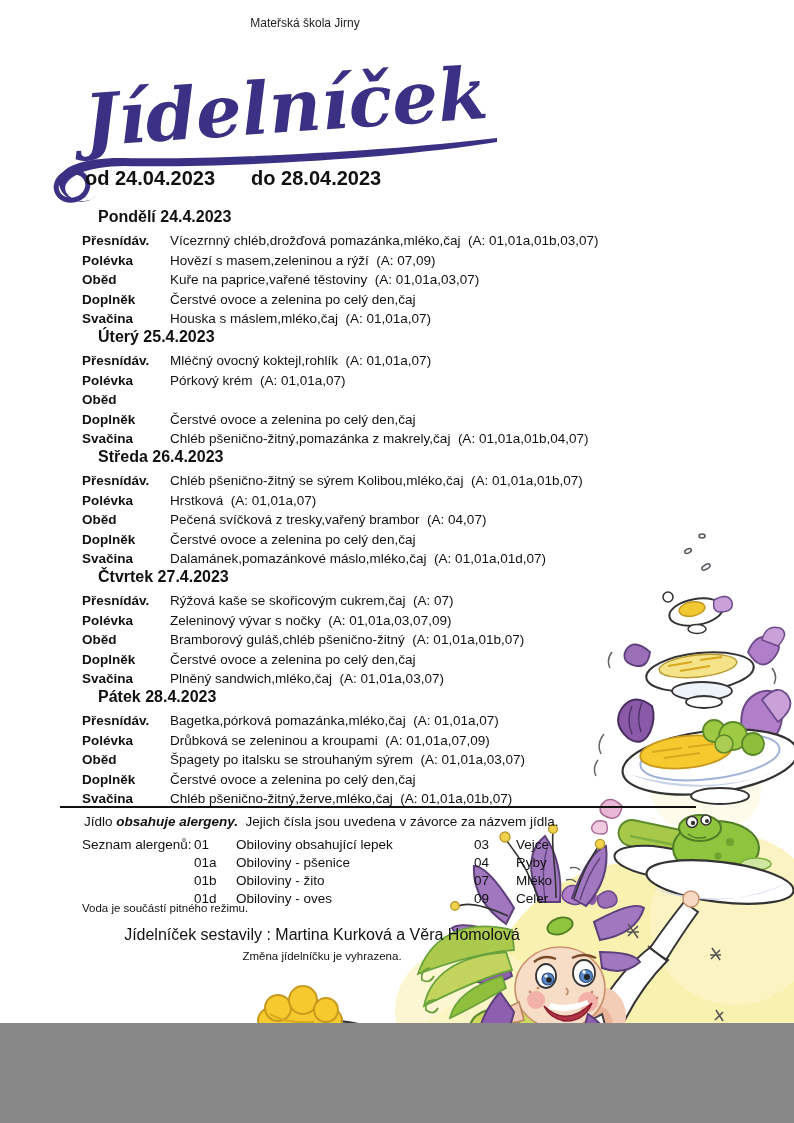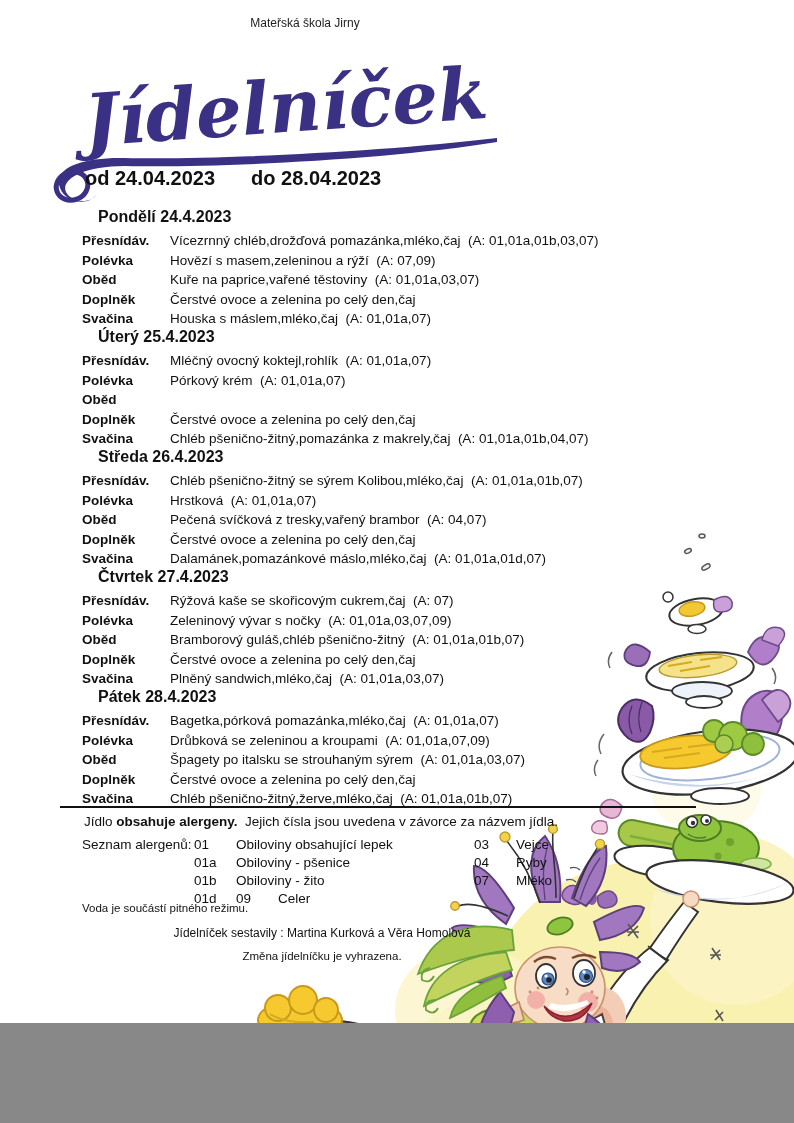--- a/index.html
+++ b/index.html
@@ -11,28 +11,28 @@
   .logo-svg{position:absolute;top:28px;left:0;}
   .dates{position:absolute;top:167px;left:85px;font-size:20px;font-weight:bold;}
   .dates .to{margin-left:36px;}
   .day{position:absolute;left:82px;width:580px;}
   .day-title{font-size:16px;font-weight:bold;margin:0 0 4px 16px;line-height:20px;}
   .mrow{display:flex;font-size:13.5px;line-height:19.5px;}
   .mrow .lbl{width:88px;flex:none;font-weight:bold;}
   .mrow .txt{white-space:pre-wrap;}
   .divider{position:absolute;top:806px;left:60px;width:636px;height:2px;background:#111;}
   .notice{position:absolute;top:814px;left:84px;font-size:13.5px;white-space:pre-wrap;}
-  .notice b{font-weight:bold;}
+  .notice b{font-weight:bold;font-style:italic;}
   .allergens{position:absolute;top:836px;left:82px;font-size:13.5px;}
   .al-row{display:flex;line-height:18px;}
   .al-label{width:112px;flex:none;}
   .al-code{width:42px;flex:none;}
   .al-name{width:238px;flex:none;}
   .foot-water{position:absolute;top:902px;left:82px;font-size:11.5px;}
-  .foot-comp{position:absolute;top:926px;left:82px;width:480px;text-align:center;font-size:12px;}
+  .foot-comp{position:absolute;top:926px;left:82px;width:480px;text-align:center;font-size:16px;}
   .foot-change{position:absolute;top:950px;left:82px;width:480px;text-align:center;font-size:11.5px;}
   .strava{position:absolute;top:1042px;left:58px;display:flex;align-items:center;}
   .strava-text{font-weight:bold;font-size:27px;letter-spacing:-1px;transform:scaleX(.82);transform-origin:left center;line-height:1;}
   .strava-cz{font-size:14px;font-weight:bold;vertical-align:baseline;}
 </style>
 </head>
 <body>
 
 <div class="page">
 
@@ -400,20 +400,21 @@
       <div class="al-row">
         <span class="al-label"></span>
         <span class="al-code">01b</span>
         <span class="al-name">Obiloviny - žito</span>
         <span class="al-code">07</span>
         <span class="al-name">Mléko</span>
       </div>
       <div class="al-row">
         <span class="al-label"></span>
         <span class="al-code">01d</span>
+        <span class="al-name">Obiloviny - oves</span>
         <span class="al-code">09</span>
         <span class="al-name">Celer</span>
       </div>
     </div>
 
     <div class="foot-water">Voda je součástí pitného režimu.</div>
     <div class="foot-comp">Jídelníček sestavily : Martina Kurková a Věra Homolová</div>
     <div class="foot-change">Změna jídelníčku je vyhrazena.</div>
 
     <div class="strava">

